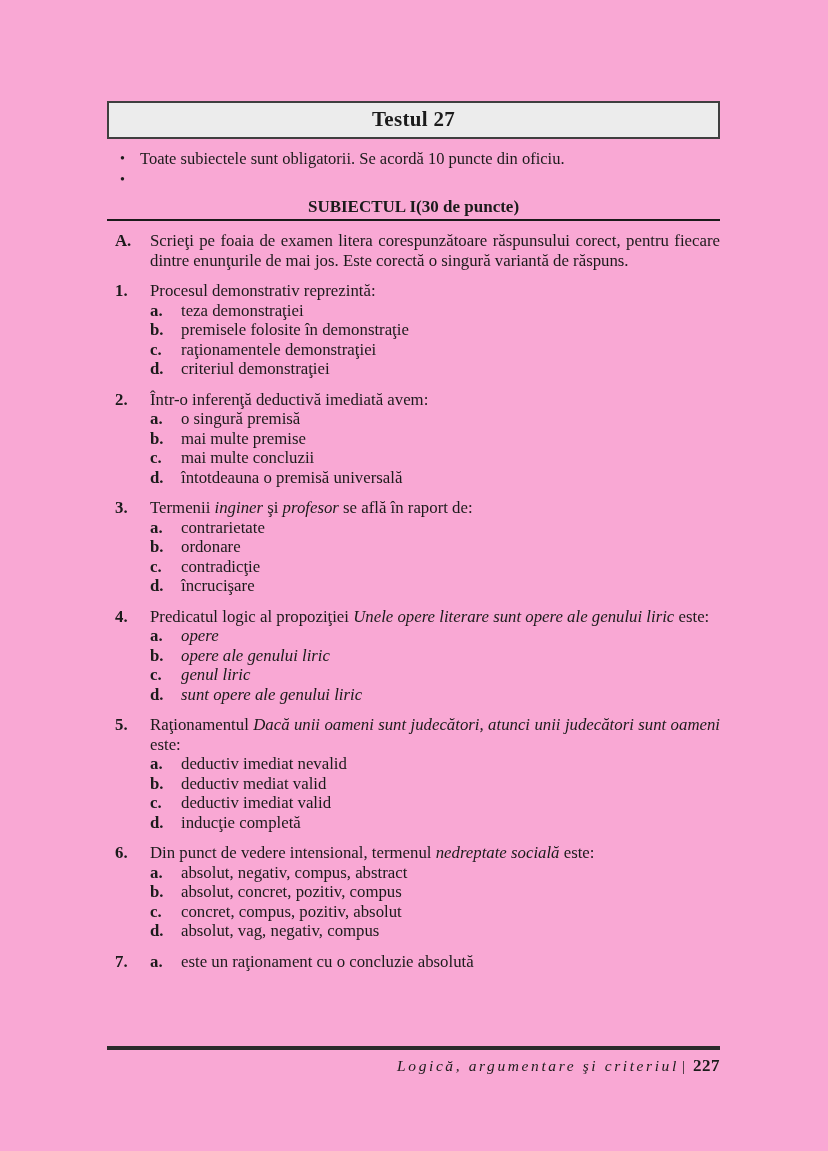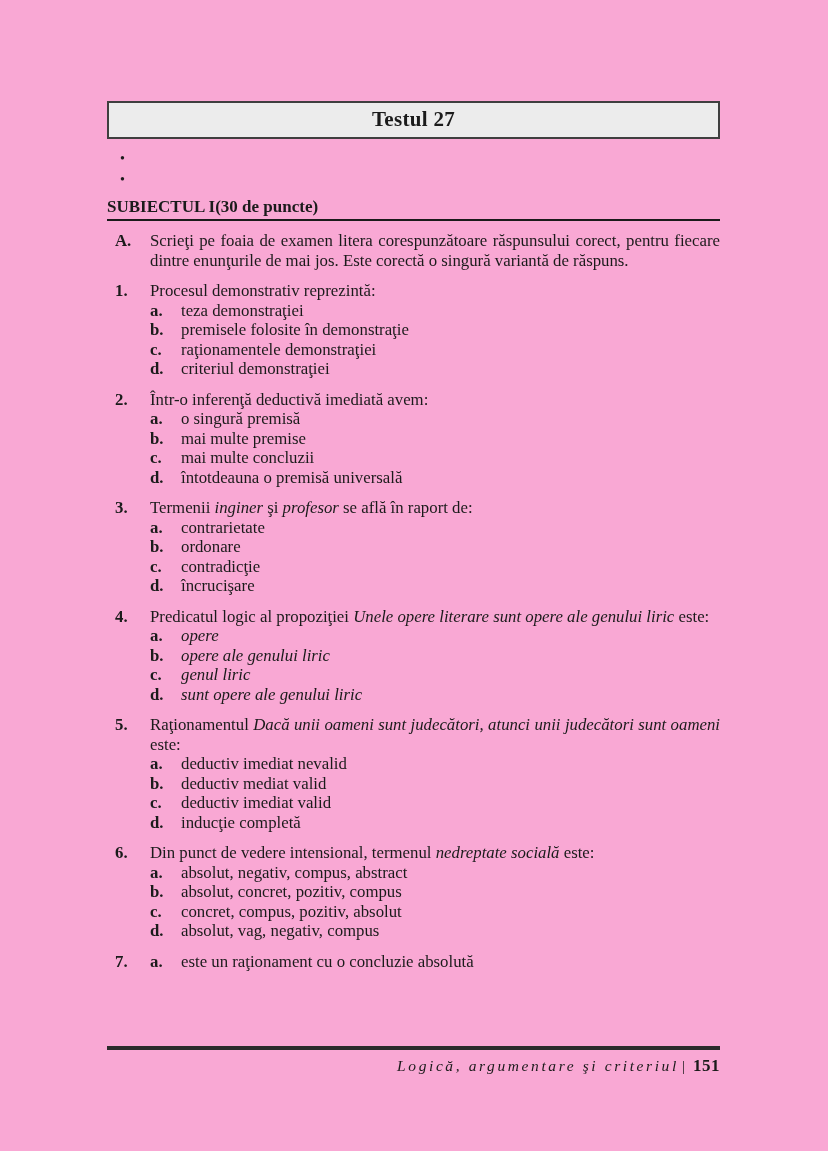--- a/index.html
+++ b/index.html
@@ -39,21 +39,21 @@
   }
   .bullet-marker {
     width: 20px;
     padding-left: 13px;
     flex: 0 0 33px;
     font-size: 14px;
     line-height: 21px;
   }
   .section-header {
     display: flex;
-    justify-content: flex-start;
+    justify-content: center;
     align-items: flex-end;
     border-bottom: 2px solid #1a1a1a;
     padding-bottom: 2px;
     margin-top: 7px;
     font-weight: bold;
     font-size: 17px;
   }
   .body-block {
     margin-top: 10px;
   }
@@ -126,20 +126,21 @@
 <div class="page">
   <div class="content">
 
     <div class="title-box">
       <span>Testul 27</span>
     </div>
 
     <div class="instructions">
       <div class="instruction-row">
         <span class="bullet-marker">•</span>
+        <span>Toate subiectele sunt obligatorii. Se acordă 10 puncte din oficiu.</span>
       </div>
       <div class="instruction-row">
         <span class="bullet-marker">•</span>
       </div>
     </div>
 
     <div class="section-header">
       <span>SUBIECTUL I</span>
       <span>(30 de puncte)</span>
     </div>
@@ -293,16 +294,16 @@
             </div>
           </div>
         </div>
     </div>
 
   </div>
 
   <div class="footer">
     <div class="footer-rule"></div>
     <div class="footer-line">
-      <span class="footer-book">Logică, argumentare şi criteriul</span><span class="footer-divider">|</span><span class="footer-page-num">151</span>
+      <span class="footer-book">Logică, argumentare şi criteriul</span><span class="footer-divider">|</span><span class="footer-page-num">227</span>
     </div>
   </div>
 </div>
 
 </body></html>

